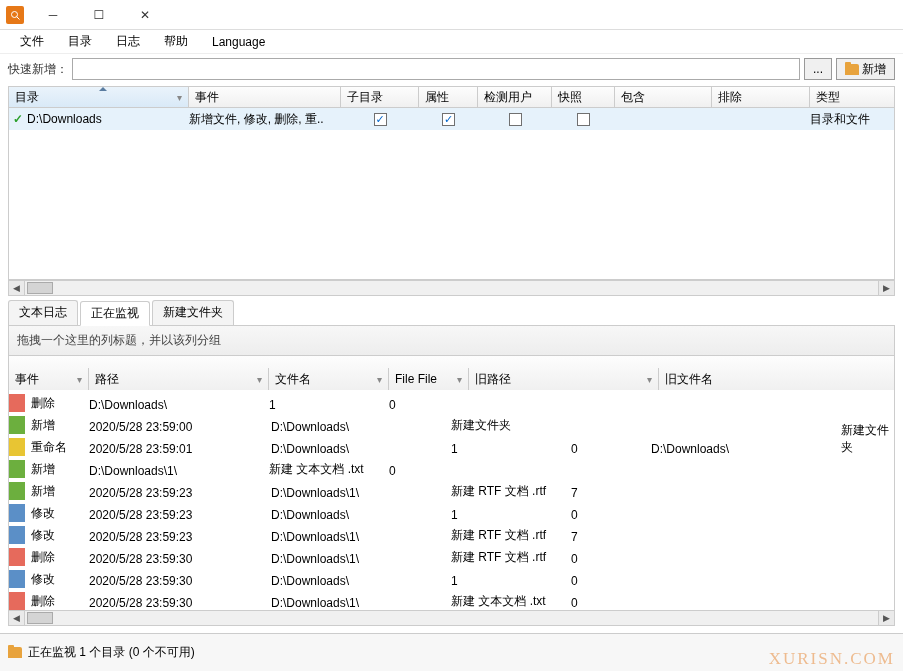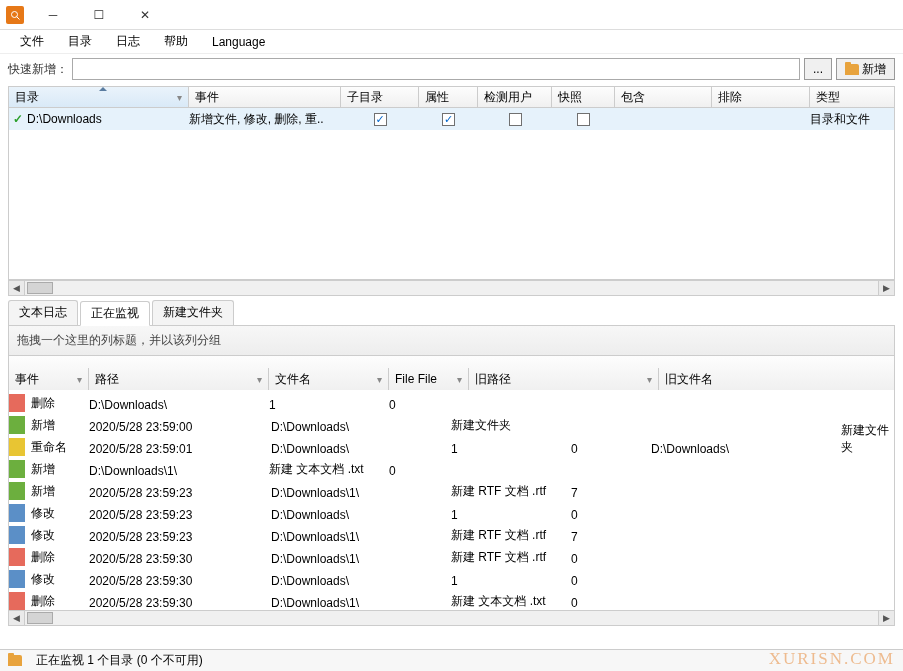--- a/index.html
+++ b/index.html
@@ -39,21 +39,21 @@
 .grouphint { margin: 0 8px; border: 1px solid #ccc; border-top: 1px solid #ccc; padding: 6px 8px; background: linear-gradient(#f7f7f7, #ededed); color: #444; }
 .loghead { display: flex; margin: 0 8px; border-left: 1px solid #ccc; border-right: 1px solid #ccc; background: linear-gradient(#fdfdfd, #f0f0f0); height: 34px; align-items: flex-end; }
 .loghead .col { border-right: 1px solid #ccc; padding: 3px 6px; height: 22px; display: flex; align-items: center; position: relative; }
 .logrows { margin: 0 8px; border-left: 1px solid #ccc; border-right: 1px solid #ccc; }
 .logrow { height: 22px; display: flex; align-items: flex-end; }
 .logrow .band { width: 16px; height: 18px; margin-right: 6px; }
 .c-red { background: #e66a5c; }
 .c-green { background: #6caf3e; }
 .c-yellow { background: #e8c533; }
 .c-blue { background: #5b8fc7; }
-.statusbar { position: absolute; bottom: 0; left: 0; right: 0; height: 22px; border-top: 1px solid #ccc; display: flex; align-items: center; padding: 0 8px; background: #f7f7f7; gap: 14px; }
+.statusbar { position: absolute; bottom: 0; left: 0; right: 0; height: 38px; border-top: 1px solid #ccc; display: flex; align-items: center; padding: 0 8px; background: #f7f7f7; gap: 6px; }
 .watermark { position: absolute; right: 8px; bottom: 2px; font-family: cursive; font-size: 17px; color: rgba(230, 128, 40, 0.5); letter-spacing: 2px; pointer-events: none; }
 .gap { flex: 1; }
 </style>
 </head>
 <body>
 
 <div class="titlebar">
   <span class="app-icon">
     <svg viewBox="0 0 24 24">
         <circle cx="11" cy="11" r="6" fill="none" stroke="#fff" stroke-width="2"></circle>

